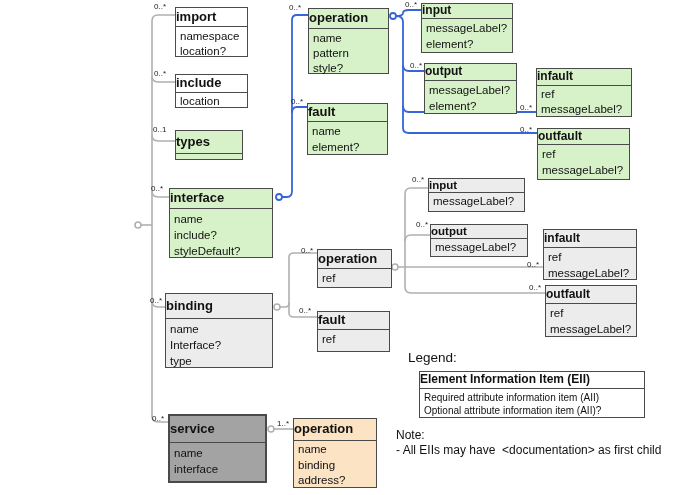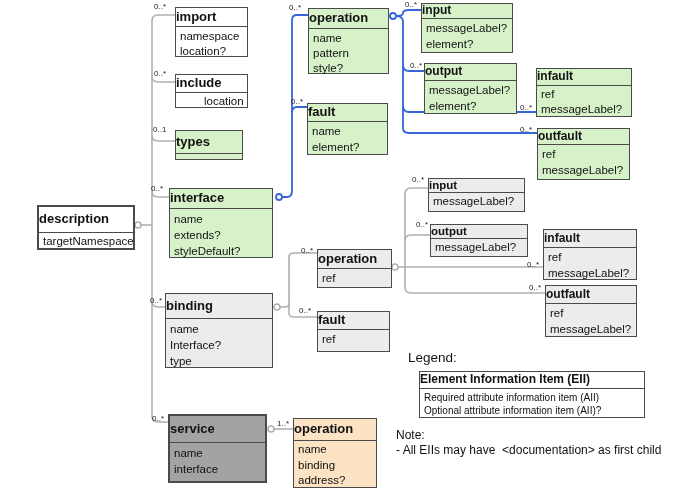--- a/index.html
+++ b/index.html
@@ -47,52 +47,46 @@
       <path d="M292,113 Q292,107 297,107 H307"></path>
       <path d="M396,16 Q403,16 403,13 Q403,10 409,10 H421"></path>
       <path d="M396,16 Q403,16 403,22 V128 Q403,133 409,133 H537"></path>
       <path d="M403,65 Q403,71 409,71 H424"></path>
       <path d="M403,106 Q403,112 409,112 H536"></path>
       <circle cx="279" cy="197" r="3" fill="#fff"></circle>
       <circle cx="393" cy="16" r="3" fill="#fff"></circle>
     </g>
   </svg>
 
-  <div class="box bd2" style="left: 37px; top: 205px; width: 98px; height: 45px; background-color: rgb(255, 255, 255);">
-    <div class="t" style="height:25px;line-height:24px;">description</div>
-    <div class="b" style="line-height:14px;padding-top:1px;">
-      <div>targetNamespace</div>
-    </div>
-  </div>
 
   <div class="box" style="left: 175px; top: 7px; width: 73px; height: 50px; background-color: rgb(255, 255, 255);">
     <div class="t" style="height:18px;line-height:17px;">import</div>
     <div class="b" style="line-height:14.5px;">
       <div>namespace</div>
       <div>location?</div>
     </div>
   </div>
 
   <div class="box" style="left: 175px; top: 74px; width: 73px; height: 34px; background-color: rgb(255, 255, 255);">
     <div class="t" style="height:17px;line-height:16px;">include</div>
-    <div class="b" style="line-height:14px;padding-top:1px;margin-left:24px;">
+    <div class="b" style="line-height:14px;padding-top:1px;">
       <div>location</div>
     </div>
   </div>
 
   <div class="box" style="left: 175px; top: 130px; width: 68px; height: 30px; background-color: rgb(215, 242, 201);">
     <div class="t" style="height:22px;line-height:21px;">types</div>
     <div class="b"></div>
   </div>
 
   <div class="box" style="left: 169px; top: 188px; width: 104px; height: 70px; background-color: rgb(215, 242, 201);">
     <div class="t" style="height:19px;line-height:18px;">interface</div>
     <div class="b" style="line-height:16px;">
       <div>name</div>
-      <div>extends?</div>
+      <div>include?</div>
       <div>styleDefault?</div>
     </div>
   </div>
 
   <div class="box" style="left: 308px; top: 8px; width: 81px; height: 66px; background-color: rgb(215, 242, 201);">
     <div class="t" style="height:19px;line-height:18px;">operation</div>
     <div class="b" style="line-height:15px;">
       <div>name</div>
       <div>pattern</div>
       <div>style?</div>

